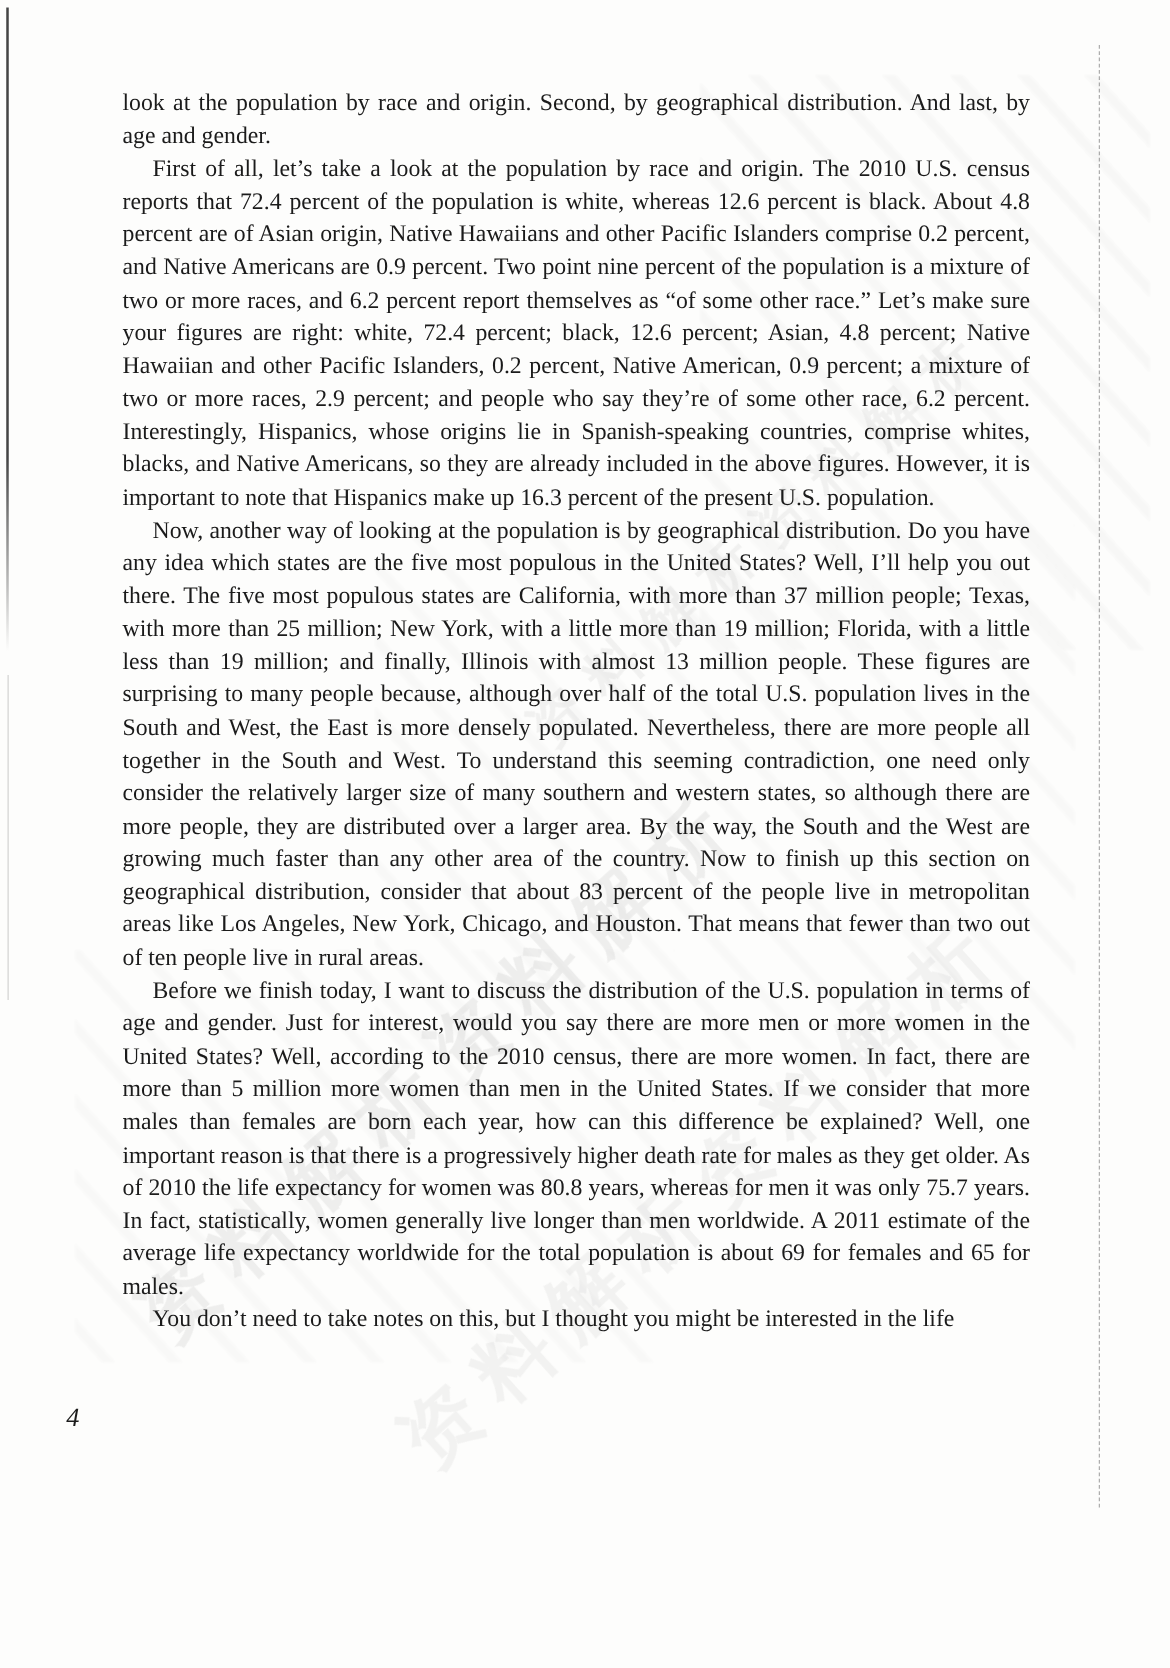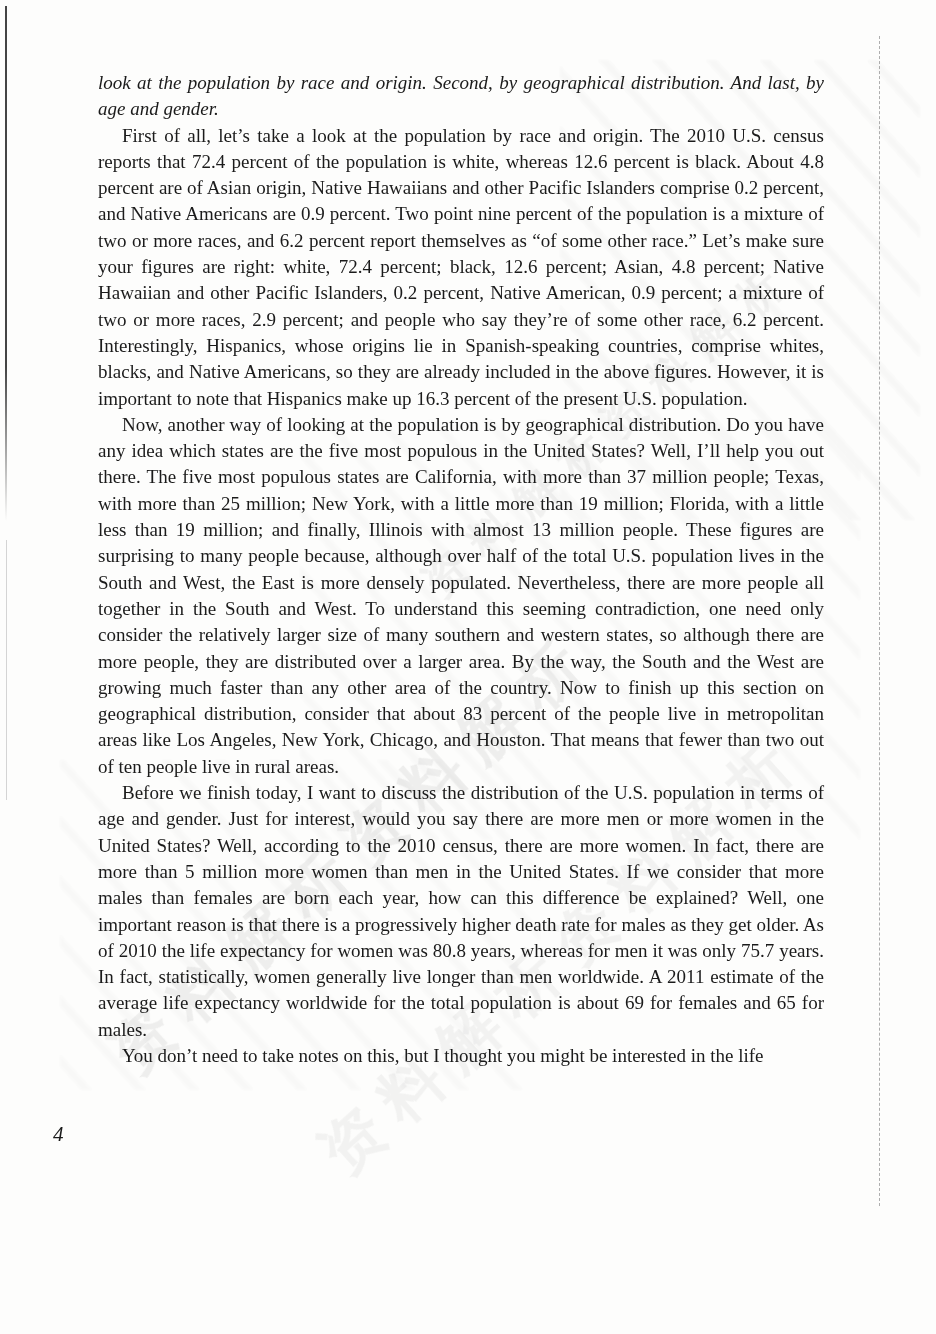--- a/index.html
+++ b/index.html
@@ -83,21 +83,20 @@
     line-height: 26.3px;
     text-align: justify;
   }
   .text-block p {
     margin: 0;
     padding: 0;
     text-indent: 24px;
   }
   .text-block p.continued {
     text-indent: 0;
-    font-style: italic;
   }
   .page-number {
     position: absolute;
     left: 53px;
     top: 1122px;
     font-size: 21px;
     font-style: italic;
   }
 </style>
 </head>

